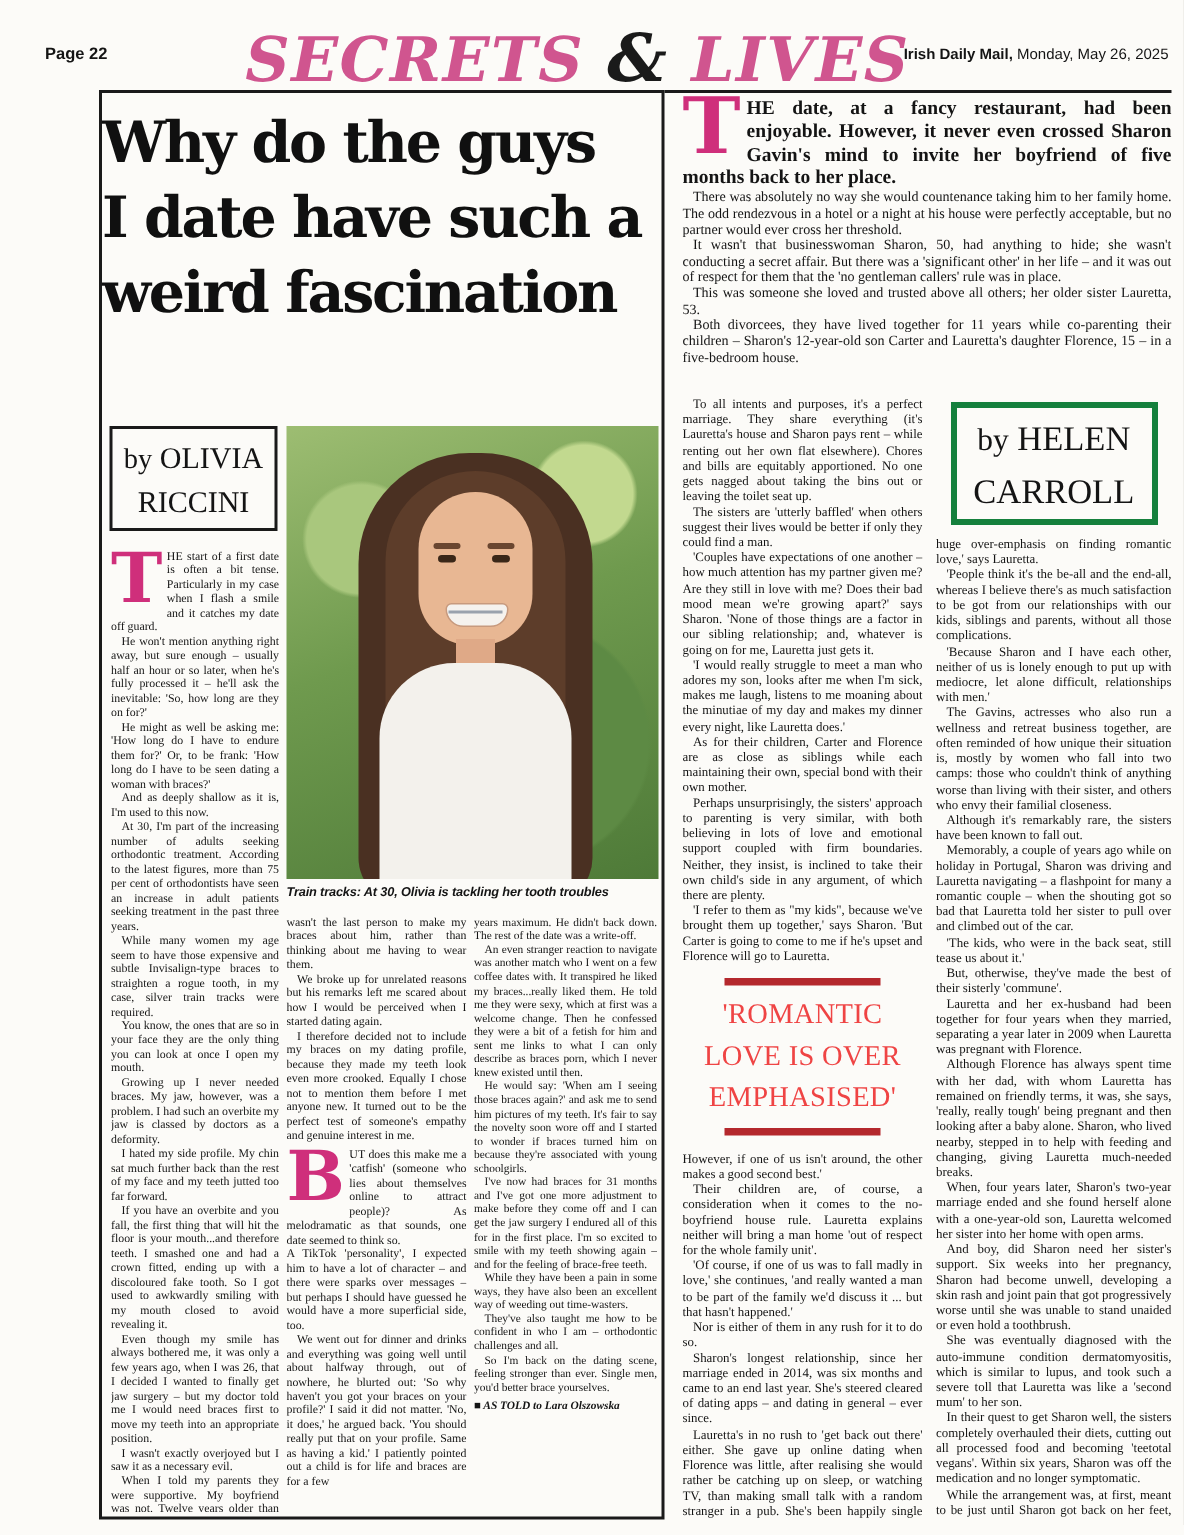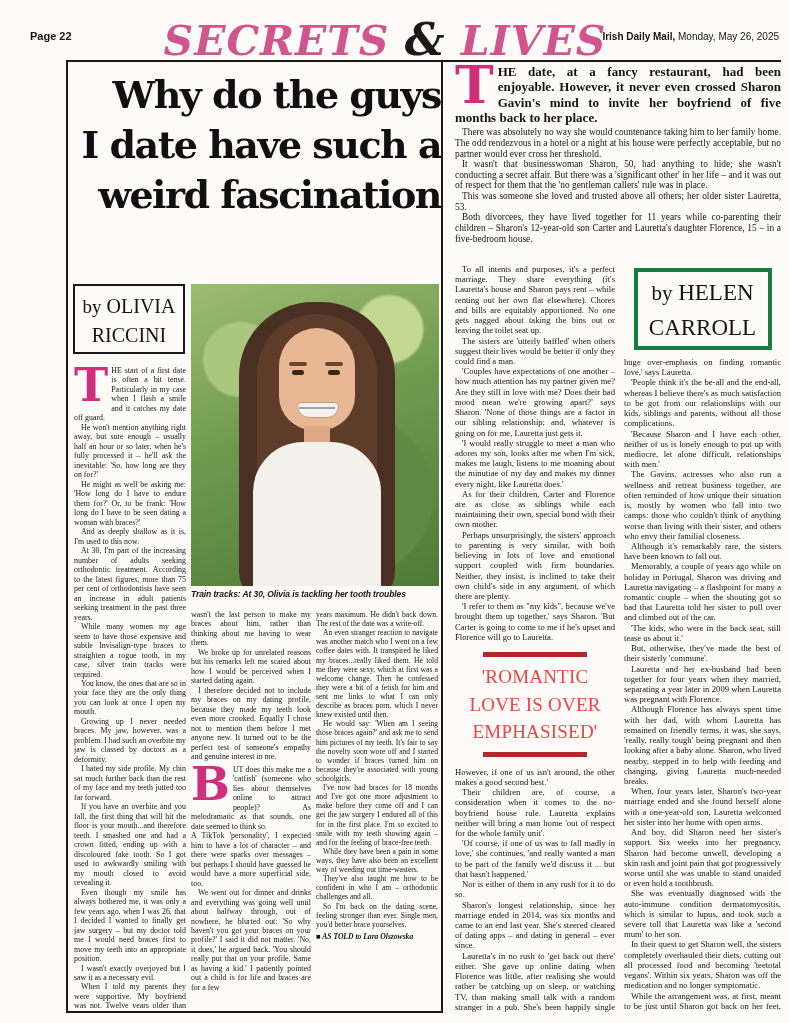--- a/index.html
+++ b/index.html
@@ -12,21 +12,21 @@
             font-size:10px;white-space:nowrap;}
   .masthead b{font-weight:bold;}
   .section-title{position:absolute;left:150px;top:0;width:470px;text-align:center;
             font-family:"DejaVu Serif",serif;font-style:italic;font-weight:bold;
             font-size:41px;letter-spacing:1px;color:#d0558f;white-space:nowrap;margin-top:14px;}
   .section-title .amp{color:#1a1a1a;font-size:44px;}
   .top-rule{position:absolute;left:66px;top:60px;width:715px;height:2px;background:#1a1a1a;}
   
   .left-box{position:absolute;left:66px;top:60px;width:377px;height:953px;
             border:2px solid #1a1a1a;box-sizing:border-box;background:#fcfbf8;overflow:hidden;}
-  .headline{margin-top:8px;text-align:right;font-family:"DejaVu Serif",serif;font-weight:bold;
+  .headline{margin-top:8px;text-align:left;font-family:"DejaVu Serif",serif;font-weight:bold;
             font-size:38px;line-height:1.32;letter-spacing:-1.5px;color:#101010;}
   .headline div{white-space:nowrap;}
   .byline-box{position:absolute;left:5px;top:222px;width:112px;height:70px;border:2px solid #1a1a1a;
             box-sizing:border-box;text-align:center;font-family:"Liberation Serif",serif;
             font-size:20px;line-height:1.45;padding-top:6px;}
   .byline-box .byword{font-size:19px;}
   
   .photo{position:absolute;left:123px;top:222px;width:248px;height:302px;overflow:hidden;
          background:radial-gradient(circle at 20% 25%,#a9c77d 0 12%,transparent 13%),
                     radial-gradient(circle at 80% 15%,#c2d98f 0 10%,transparent 11%),
@@ -149,21 +149,21 @@
           <p class="para">A TikTok 'personality', I expected him to have a lot of character – and there were sparks over messages – but perhaps I should have guessed he would have a more superficial side, too.</p>
           <p class="para">We went out for dinner and drinks and everything was going well until about halfway through, out of nowhere, he blurted out: 'So why haven't you got your braces on your profile?' I said it did not matter. 'No, it does,' he argued back. 'You should really put that on your profile. Same as having a kid.' I patiently pointed out a child is for life and braces are for a few</p>
         </div>
     </div>
 
     <div class="lcol col3 flush-first">
       <div>
           <p class="para">years maximum. He didn't back down. The rest of the date was a write-off.</p>
           <p class="para">An even stranger reaction to navigate was another match who I went on a few coffee dates with. It transpired he liked my braces...really liked them. He told me they were sexy, which at first was a welcome change. Then he confessed they were a bit of a fetish for him and sent me links to what I can only describe as braces porn, which I never knew existed until then.</p>
           <p class="para">He would say: 'When am I seeing those braces again?' and ask me to send him pictures of my teeth. It's fair to say the novelty soon wore off and I started to wonder if braces turned him on because they're associated with young schoolgirls.</p>
-          <p class="para">I've now had braces for 18 months and I've got one more adjustment to make before they come off and I can get the jaw surgery I endured all of this for in the first place. I'm so excited to smile with my teeth showing again – and for the feeling of brace-free teeth.</p>
+          <p class="para">I've now had braces for 31 months and I've got one more adjustment to make before they come off and I can get the jaw surgery I endured all of this for in the first place. I'm so excited to smile with my teeth showing again – and for the feeling of brace-free teeth.</p>
           <p class="para">While they have been a pain in some ways, they have also been an excellent way of weeding out time-wasters.</p>
           <p class="para">They've also taught me how to be confident in who I am – orthodontic challenges and all.</p>
           <p class="para">So I'm back on the dating scene, feeling stronger than ever. Single men, you'd better brace yourselves.</p>
         </div>
       <p class="signoff">■ AS TOLD to Lara Olszowska</p>
     </div>
   </div>
 
   <div class="right-art">
 

